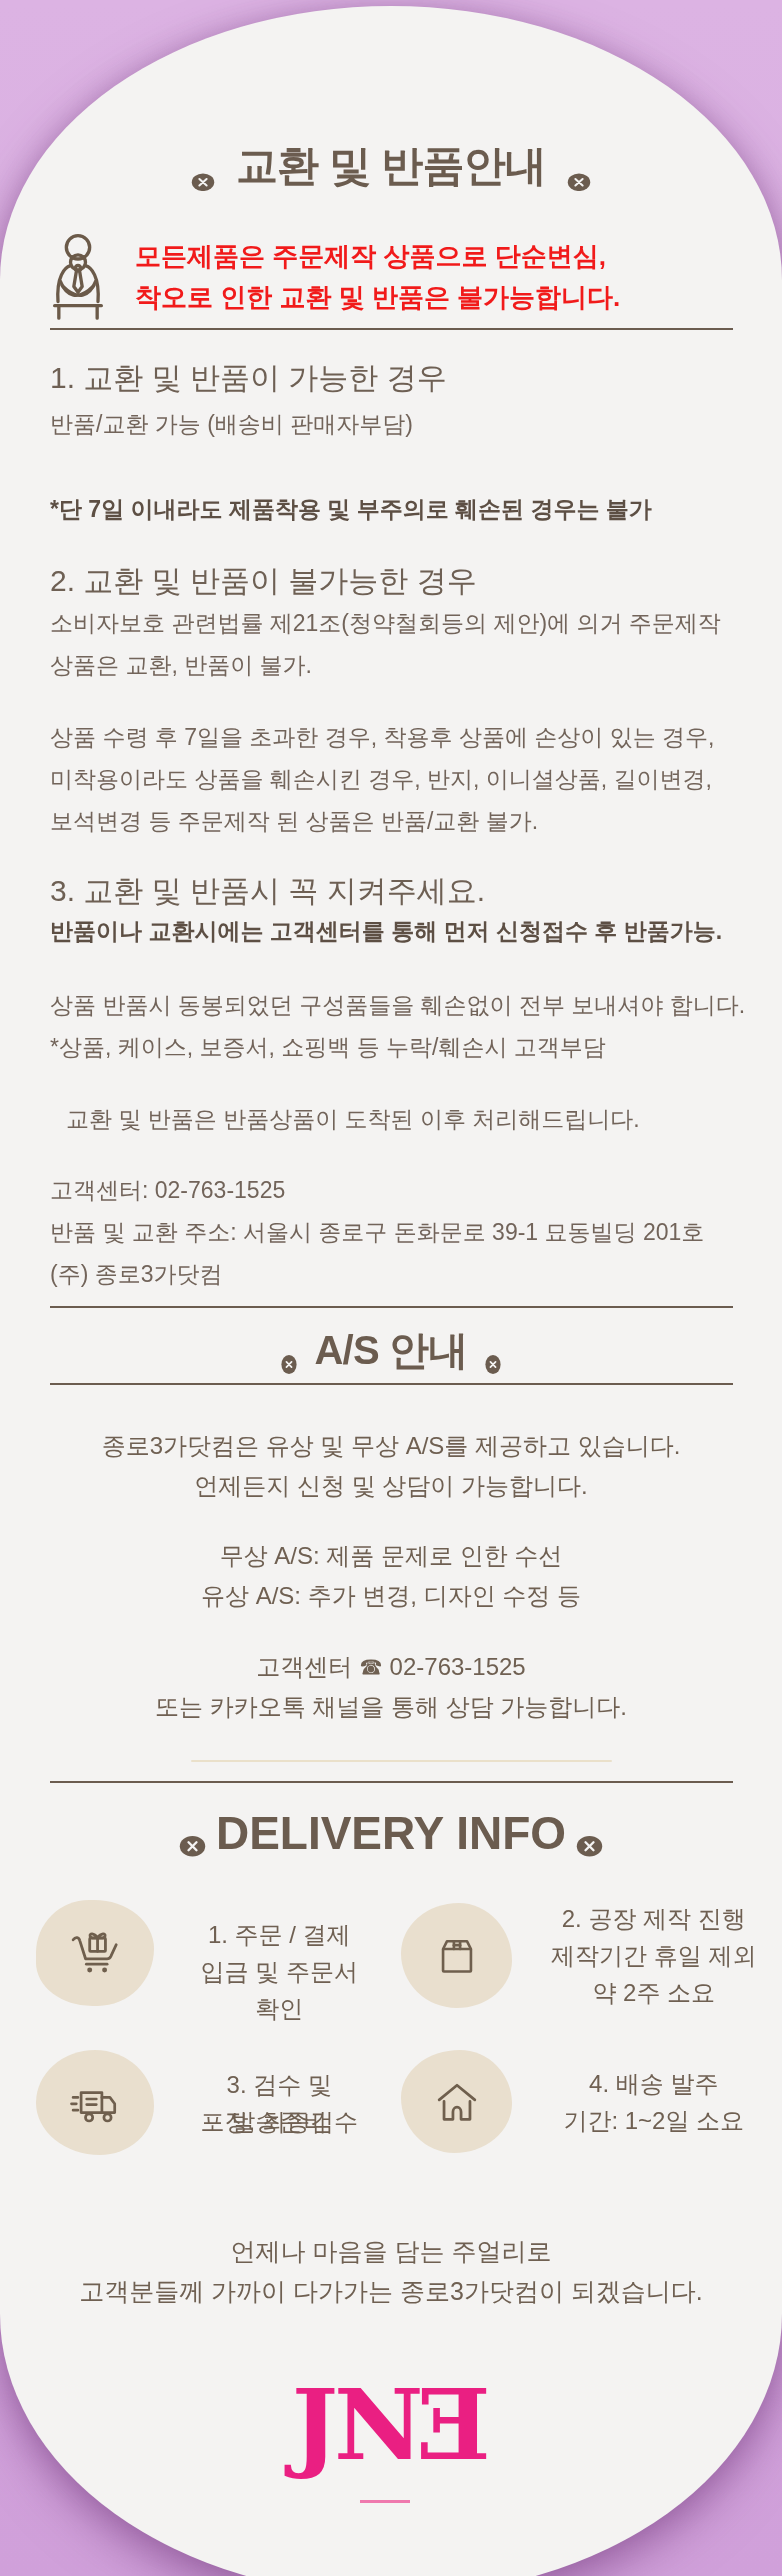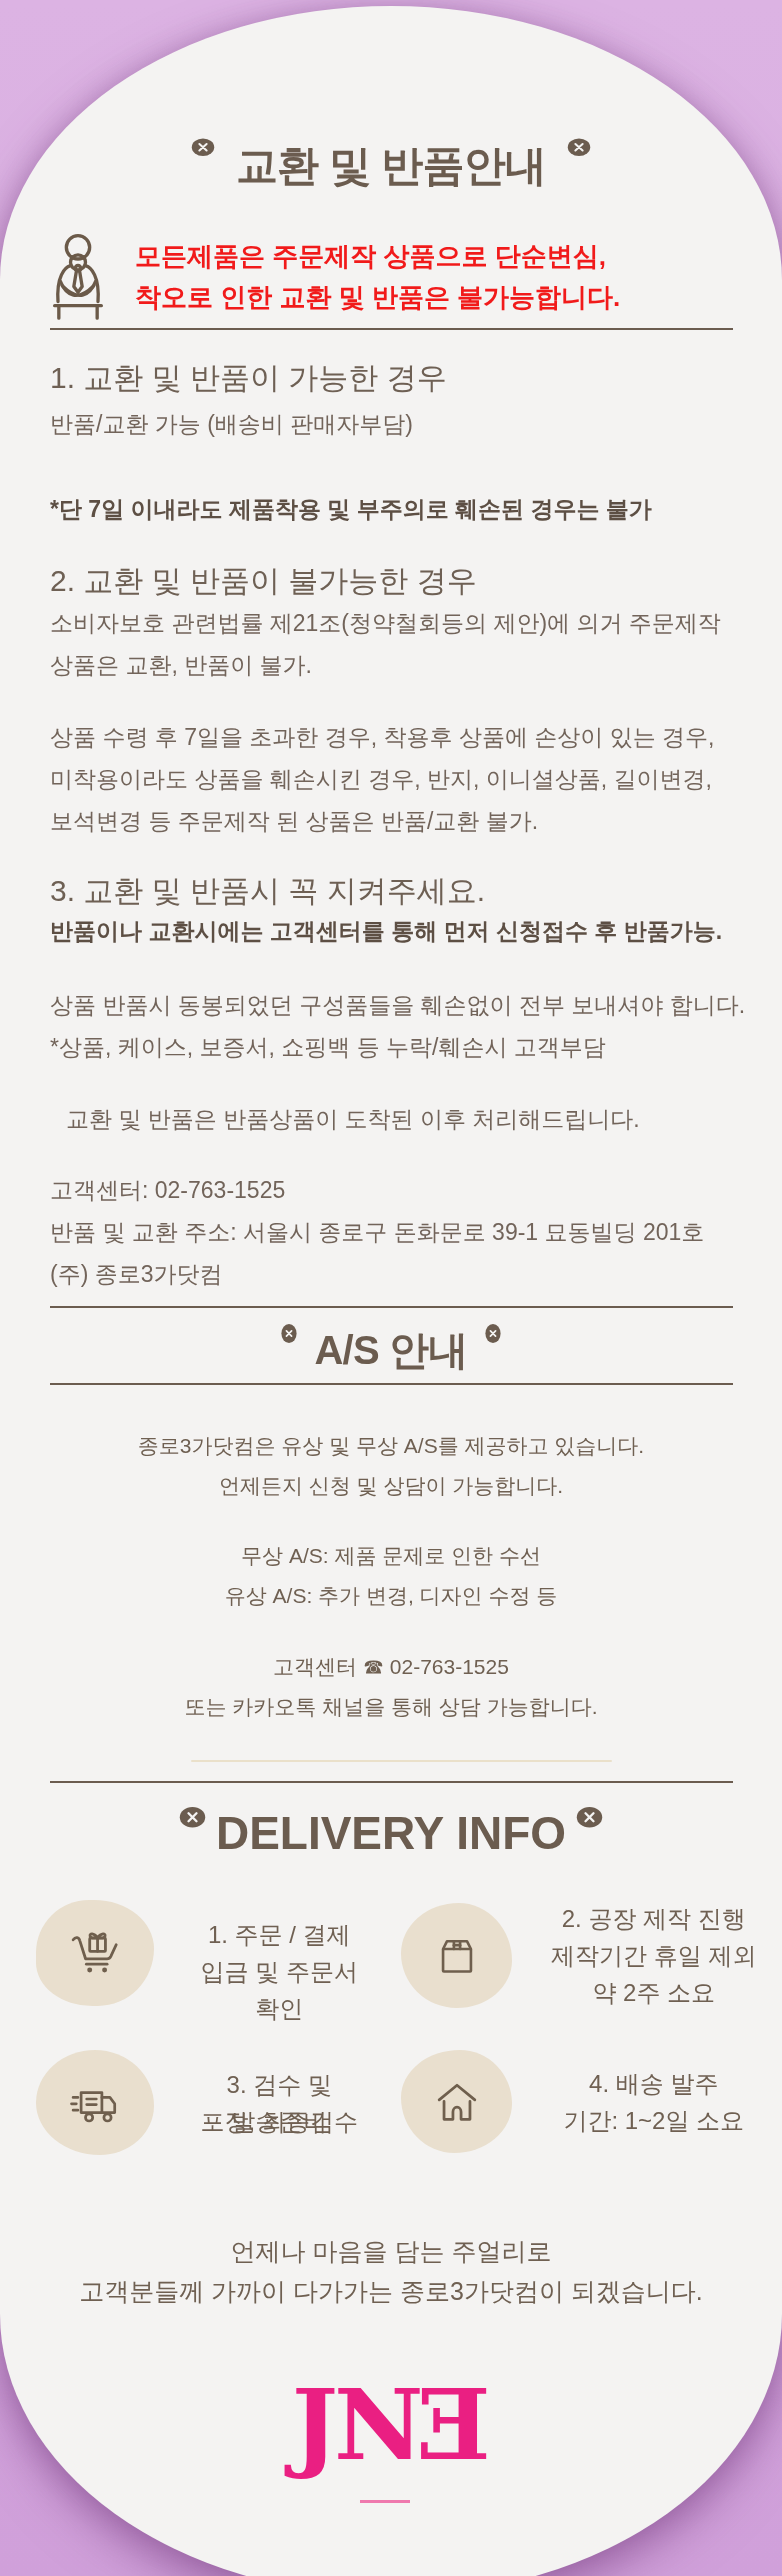--- a/index.html
+++ b/index.html
@@ -11,34 +11,34 @@
   }
   .panel{
     position:absolute;left:0;top:6.4px;width:782px;height:2590px;
     background:#f4f3f2;
     border-radius:391px 391px 391px 391px / 274px 274px 282px 282px;
     box-shadow:0 17.7px 48px rgba(116,58,126,.55), 0 0 24px rgba(116,58,126,.25);
   }
   .abs{position:absolute;}
   
   .big-title{
-    left:0;right:0;display:flex;align-items:flex-start;justify-content:center;gap:21px;
+    left:0;right:0;display:flex;align-items:flex-end;justify-content:center;gap:21px;
     color:#6b5c4f;font-weight:700;
   }
   .big-title .t{font-size:42px;letter-spacing:-0.8px;}
   .delivery-title .t{font-size:46px;letter-spacing:0px;}
   
   .rule{left:50px;width:683px;height:0;border-top:2.4px solid #6b5c4f;}
   .rule-soft{left:191px;width:421px;height:0;border-top:2.4px solid #eae0ca;border-radius:1.6px;}
   
   .h-sec{left:50px;width:692px;font-size:30px;color:#6e6054;font-weight:400;line-height:1.1;}
   .body-block{left:50px;width:700px;font-size:23px;color:#72645a;line-height:42px;word-break:keep-all;}
   .body-block .ln{height:42px;}
   .body-bold{color:#5d4f44;font-weight:700;}
-  .center-block{left:0;right:0;text-align:center;font-size:21px;color:#6f6052;line-height:40px;word-break:keep-all;}
+  .center-block{left:0;right:0;text-align:center;font-size:24px;color:#6f6052;line-height:40px;word-break:keep-all;}
   .notice{left:48px;display:flex;align-items:flex-start;gap:27px;}
   .notice-text{font-size:26px;font-weight:700;color:#f11a1a;line-height:41px;padding-top:3.2px;word-break:keep-all;}
   
   .step{display:flex;align-items:center;gap:22.5px;}
   .blob{
     flex:0 0 auto;background:#e9dfce;display:flex;align-items:center;justify-content:center;
   }
   .blob svg{display:block;}
   .step-text{flex:1 1 auto;text-align:center;font-size:24px;color:#6f6052;line-height:37px;word-break:keep-all;}
   .step-text .ln{height:37px;}

